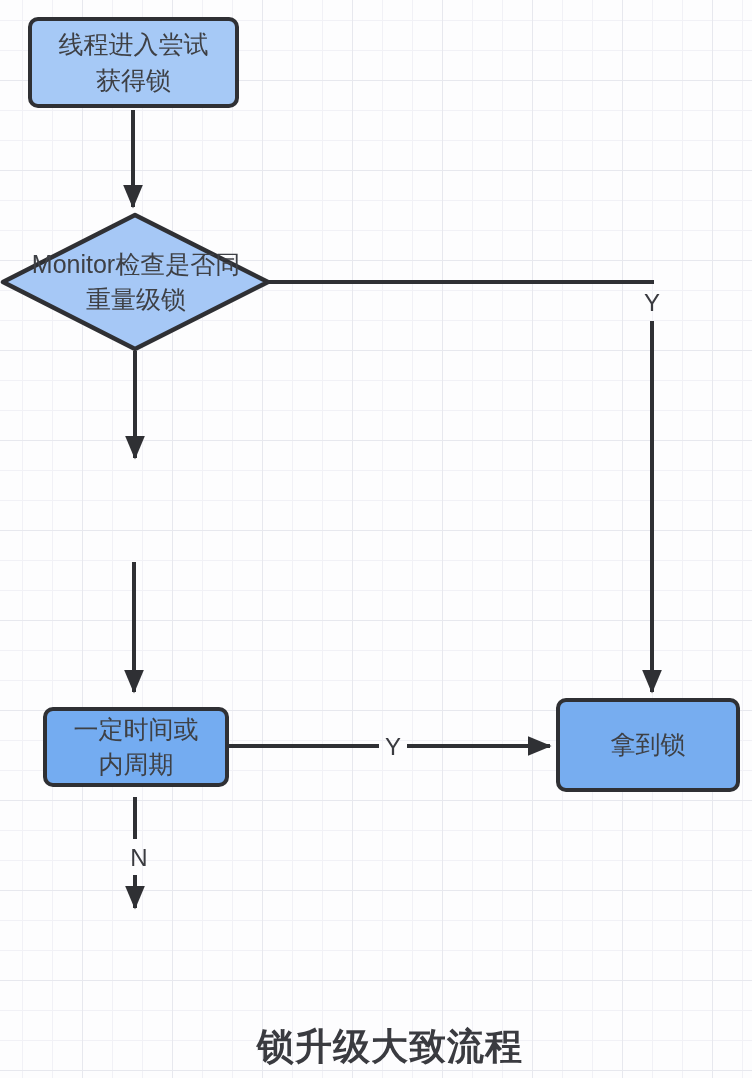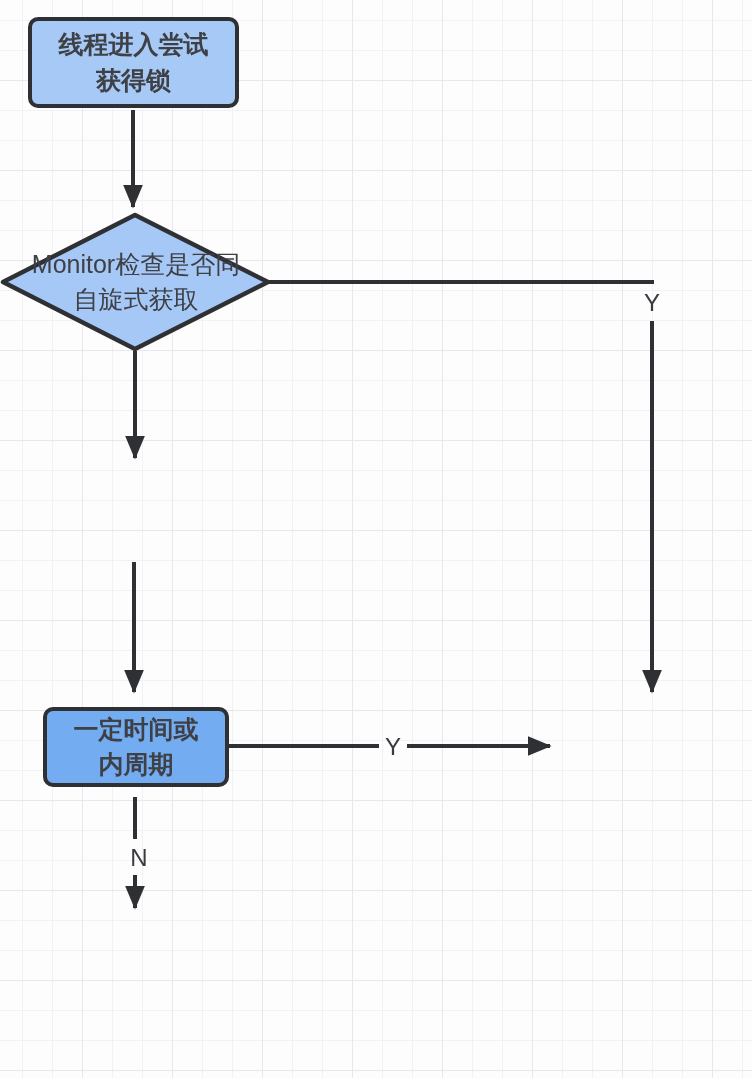--- a/index.html
+++ b/index.html
@@ -39,21 +39,20 @@
   }
   .node {
     position: absolute;
     z-index: 2;
     border: 4px solid #2f3034;
     border-radius: 10px;
     display: flex;
     align-items: center;
     justify-content: center;
     box-sizing: border-box;
-    font-weight: bold;
   }
   .node-label, .diamond-label {
     color: #3e4045;
     font-size: 25px;
     line-height: 1.42;
     text-align: center;
     white-space: pre-line;
   }
   .diamond-label-wrap {
     position: absolute;
@@ -113,31 +112,35 @@
     <polygon class="shape" points="135,215 268,282 135,349 3,282" fill="#a6c8f6"></polygon>
   </svg>
 
   <div class="node" style="left: 28px; top: 17px; width: 211px; height: 91px; background-color: rgb(166, 201, 246);">
     <div class="node-label">线程进入尝试
 获得锁</div>
   </div>
 
   <div class="diamond-label-wrap" style="left:5px; top:238px; width:262px; height:88px;">
     <div class="diamond-label">Monitor检查是否同
-自旋式获取</div>
+重量级锁</div>
   </div>
 
 
   <div class="node" style="left: 43px; top: 699px; width: 186px; height: 80px; background-color: rgb(116, 172, 241); margin-top: 8px;">
     <div class="node-label">一定时间或
 内周期</div>
   </div>
 
+  <div class="node" style="left: 556px; top: 698px; width: 184px; height: 94px; background-color: rgb(119, 173, 240);">
+    <div class="node-label">拿到锁</div>
+  </div>
 
 
   <div class="edge-label" style="left:652px; top:303px;">Y</div>
 
   <div class="edge-label" style="left:393px; top:747px;">Y</div>
 
   <div class="edge-label" style="left:139px; top:858px;">N</div>
 
+  <div id="title">锁升级大致流程</div>
 
 </div>
 
 </body></html>

